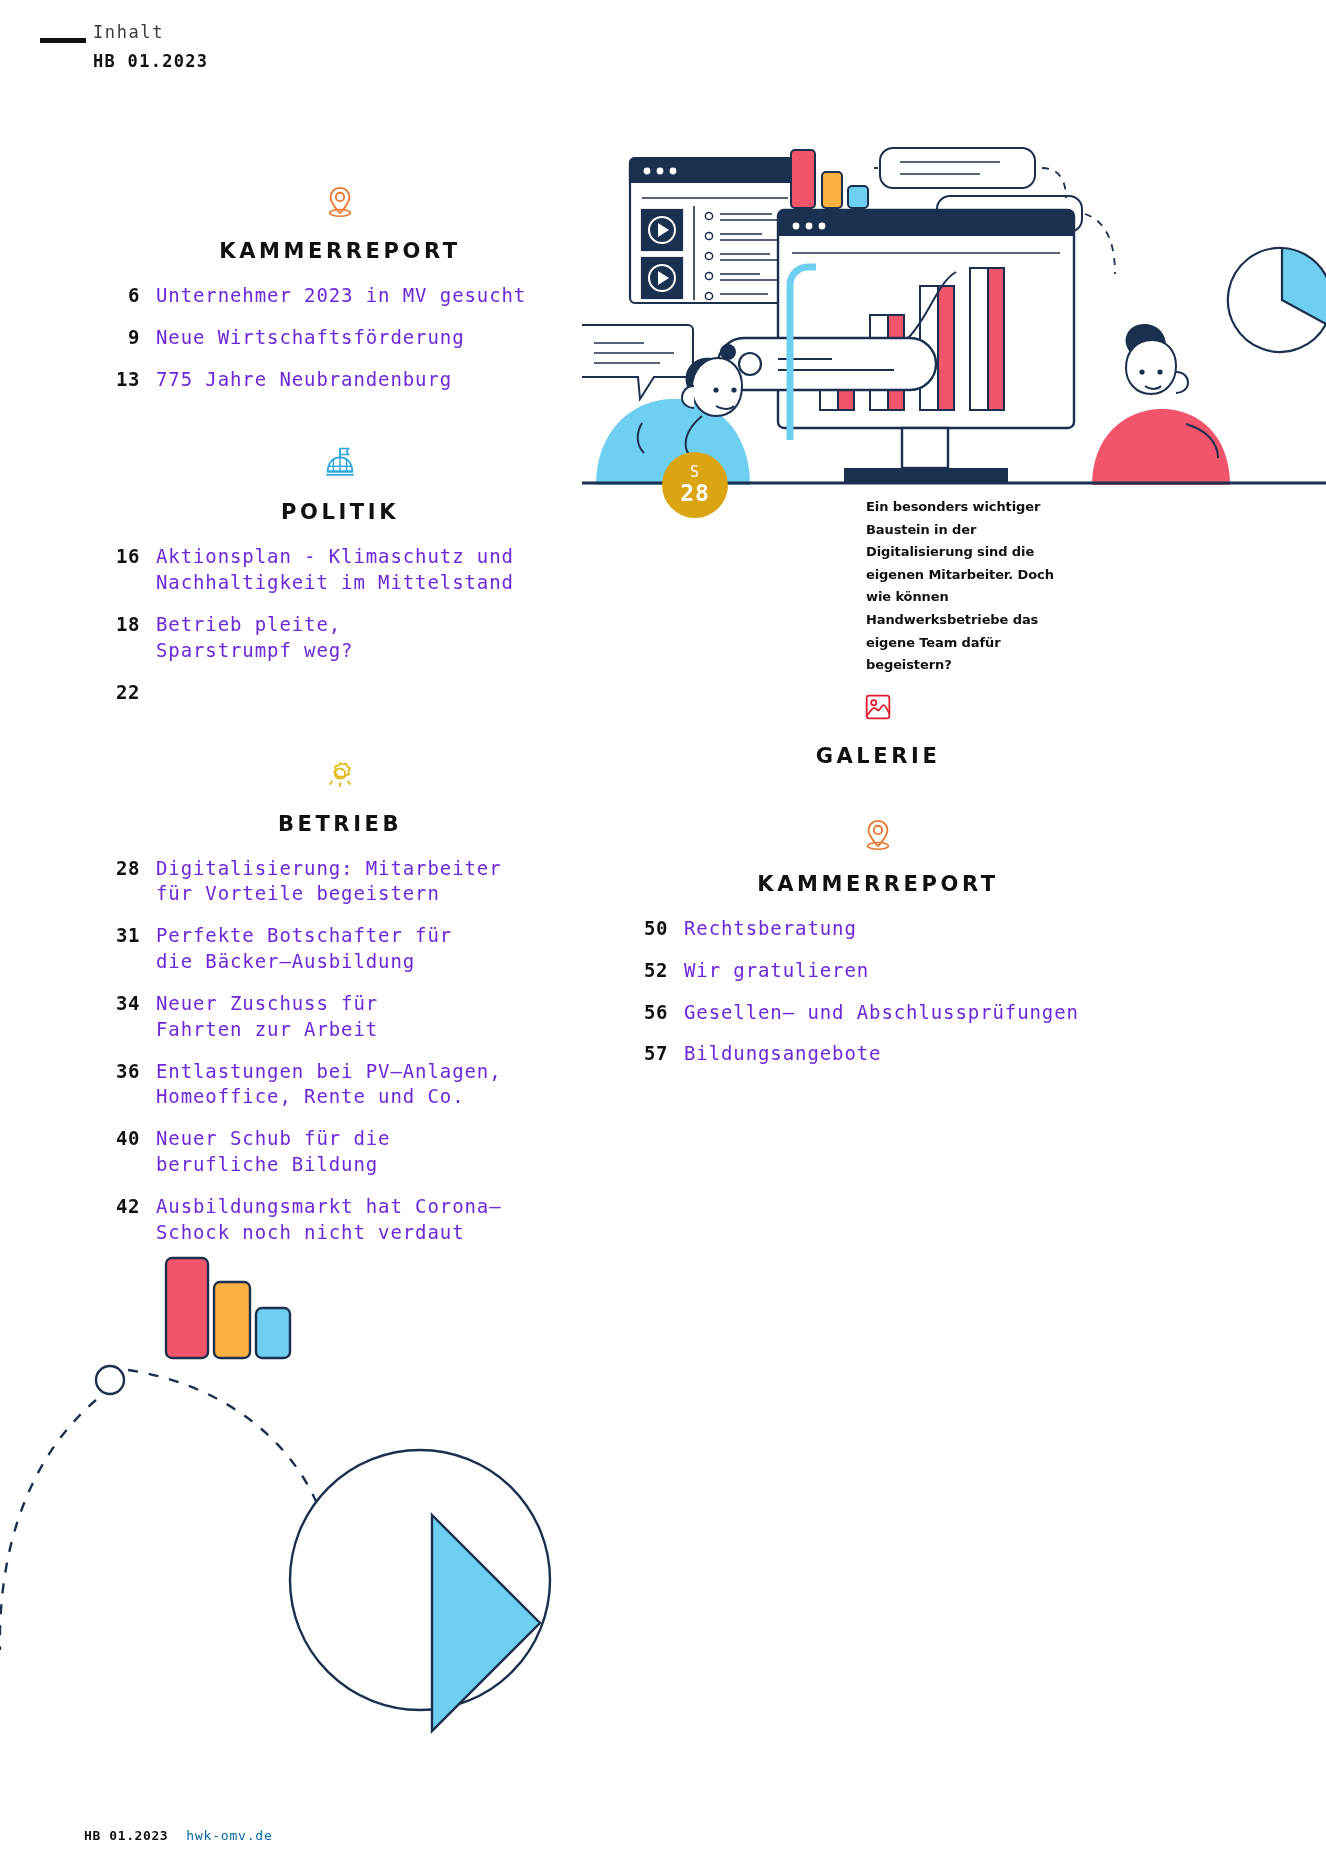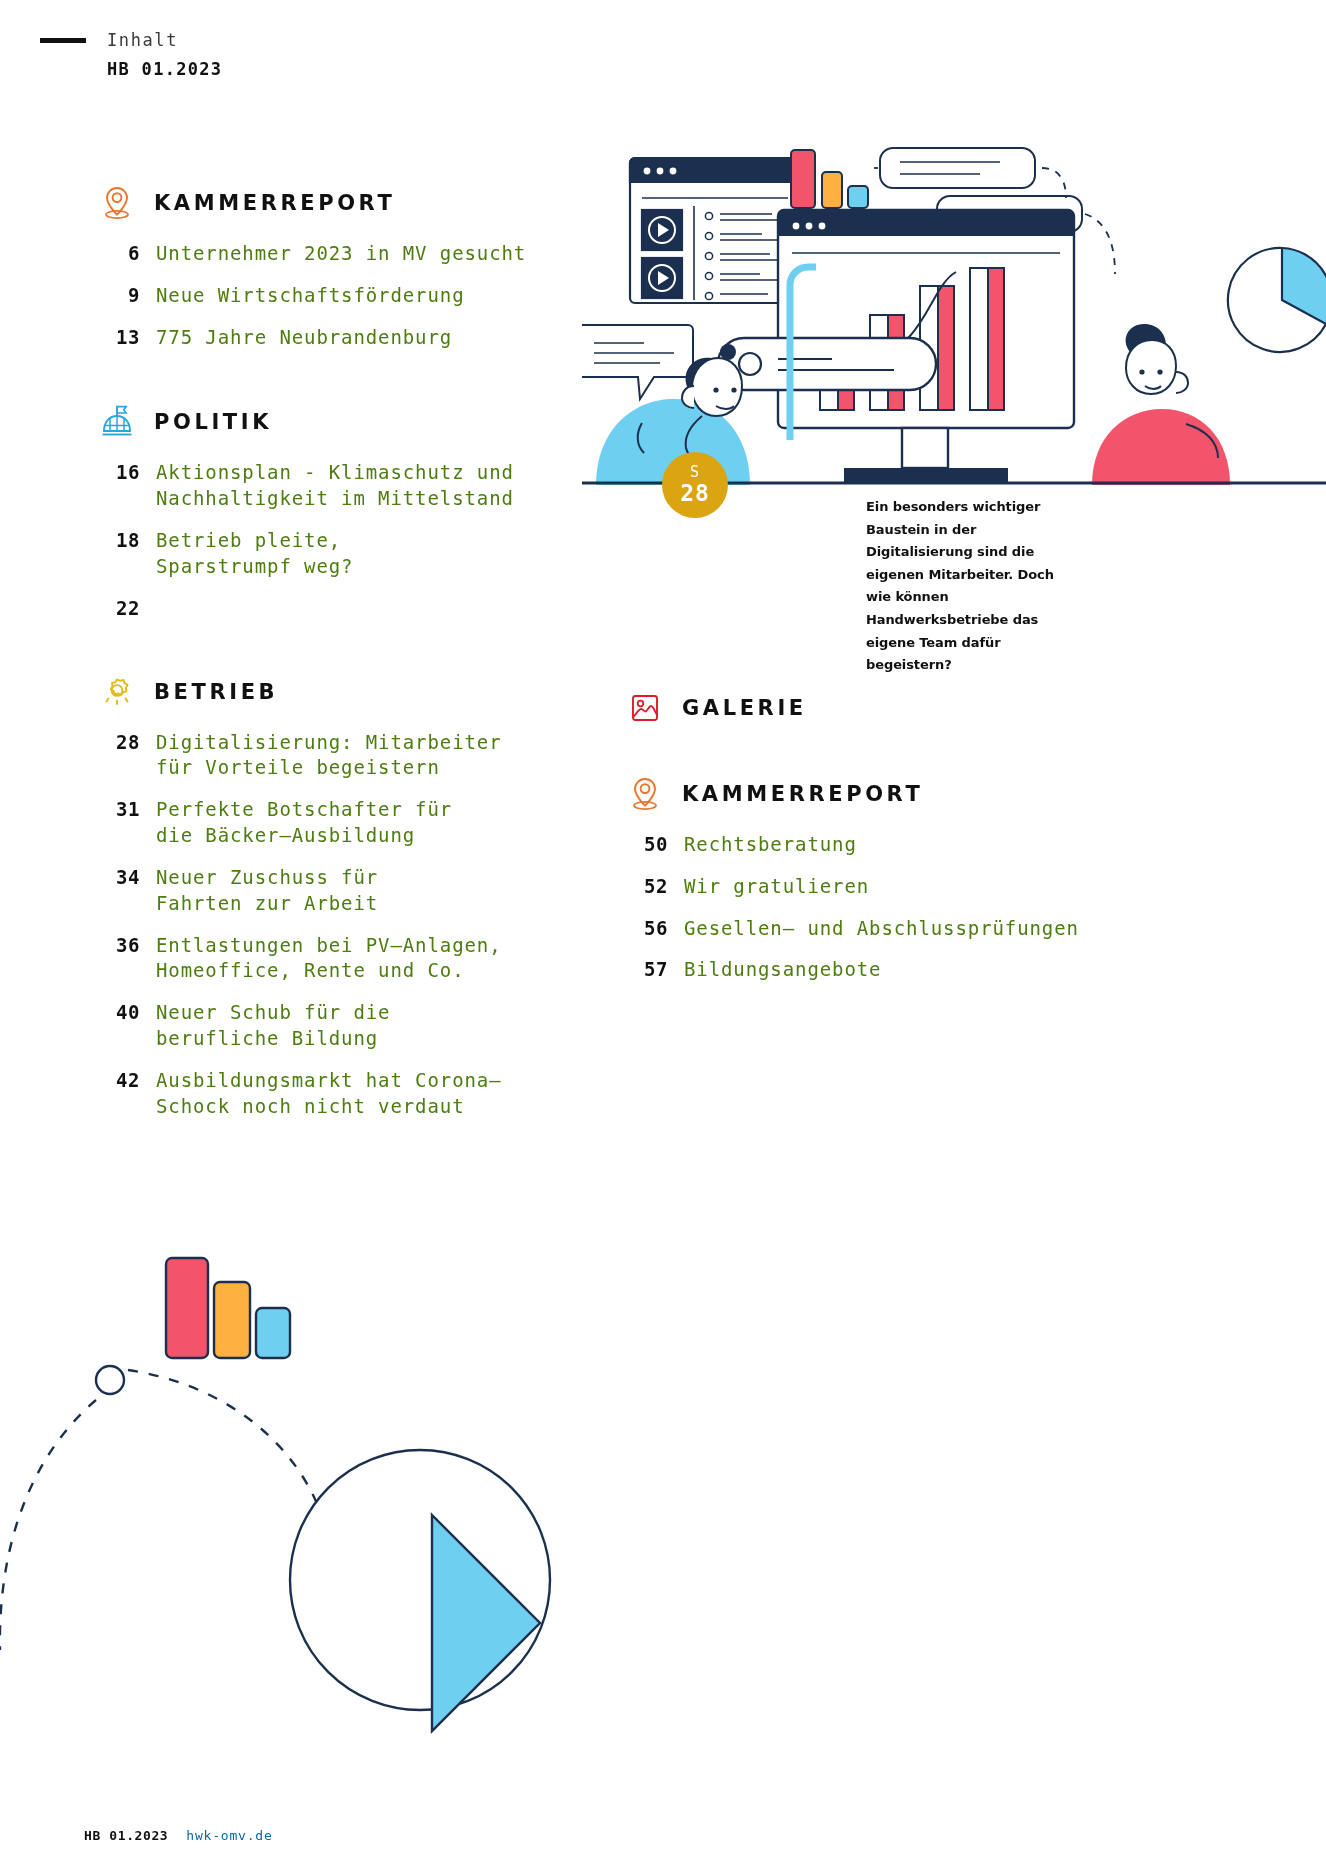--- a/index.html
+++ b/index.html
@@ -9,52 +9,52 @@
     font-family: "DejaVu Sans Mono", "Liberation Mono", monospace;
     overflow: hidden;
   }
   .page { position: relative; width: 1326px; height: 1875px; background:#fff; }
 
   
   .hdr-rule {
     position: absolute; left: 40px; top: 38px;
     width: 46px; height: 5px; background: #111;
   }
-  .hdr-text { position: absolute; left: 93px; top: 30px; margin-left: 14px; }
+  .hdr-text { position: absolute; left: 93px; top: 22px; }
   .hdr-kicker {
     font-size: 17px; letter-spacing: 1.6px; color: #3a3a3a;
     font-family: "DejaVu Sans Mono","Liberation Mono",monospace;
   }
   .hdr-issue {
     font-size: 17px; letter-spacing: 1.3px; color: #111; font-weight: 700;
     margin-top: 9px;
   }
 
   
   .col-left  { position: absolute; left: 100px; top: 185px; width: 480px; }
   .col-right { position: absolute; left: 628px; top: 690px; width: 500px; }
 
   .section { margin-bottom: 34px; }
-  .sec-head { display: flex; align-items: center; gap: 20px; margin-bottom: 20px; }
+  .sec-head { display: flex; align-items: center; gap: 20px; margin-bottom: 20px; flex-direction: column; }
   .sec-icon { width: 34px; height: 36px; flex: 0 0 34px; display:block; }
   .sec-title {
     font-size: 21px; font-weight: 700; letter-spacing: 3.6px; color: #111;
     font-family: "DejaVu Sans","Liberation Sans",sans-serif;
     white-space: nowrap;
   }
 
   .toc-row { display: flex; align-items: flex-start; margin-bottom: 17px; }
   .toc-num {
     flex: 0 0 56px; text-align: right; padding-right: 16px;
     font-size: 19px; font-weight: 700; color: #111; letter-spacing: 0.5px;
     line-height: 1.36;
     font-family: "DejaVu Sans Mono","Liberation Mono",monospace;
   }
   .toc-title {
-    font-size: 19px; color: #4d7c0f; line-height: 1.36; letter-spacing: 0.9px;
+    font-size: 19px; color: #6d28d9; line-height: 1.36; letter-spacing: 0.9px;
     font-family: "DejaVu Sans Mono","Liberation Mono",monospace;
     white-space: pre-line;
   }
   .col-left .toc-row  { margin-bottom: 16px; }
   .col-right .toc-row { margin-bottom: 16px; }
 
   
   .illus {
     position: absolute; left: 582px; top: 140px;
     width: 744px; height: 345px; overflow: hidden;

